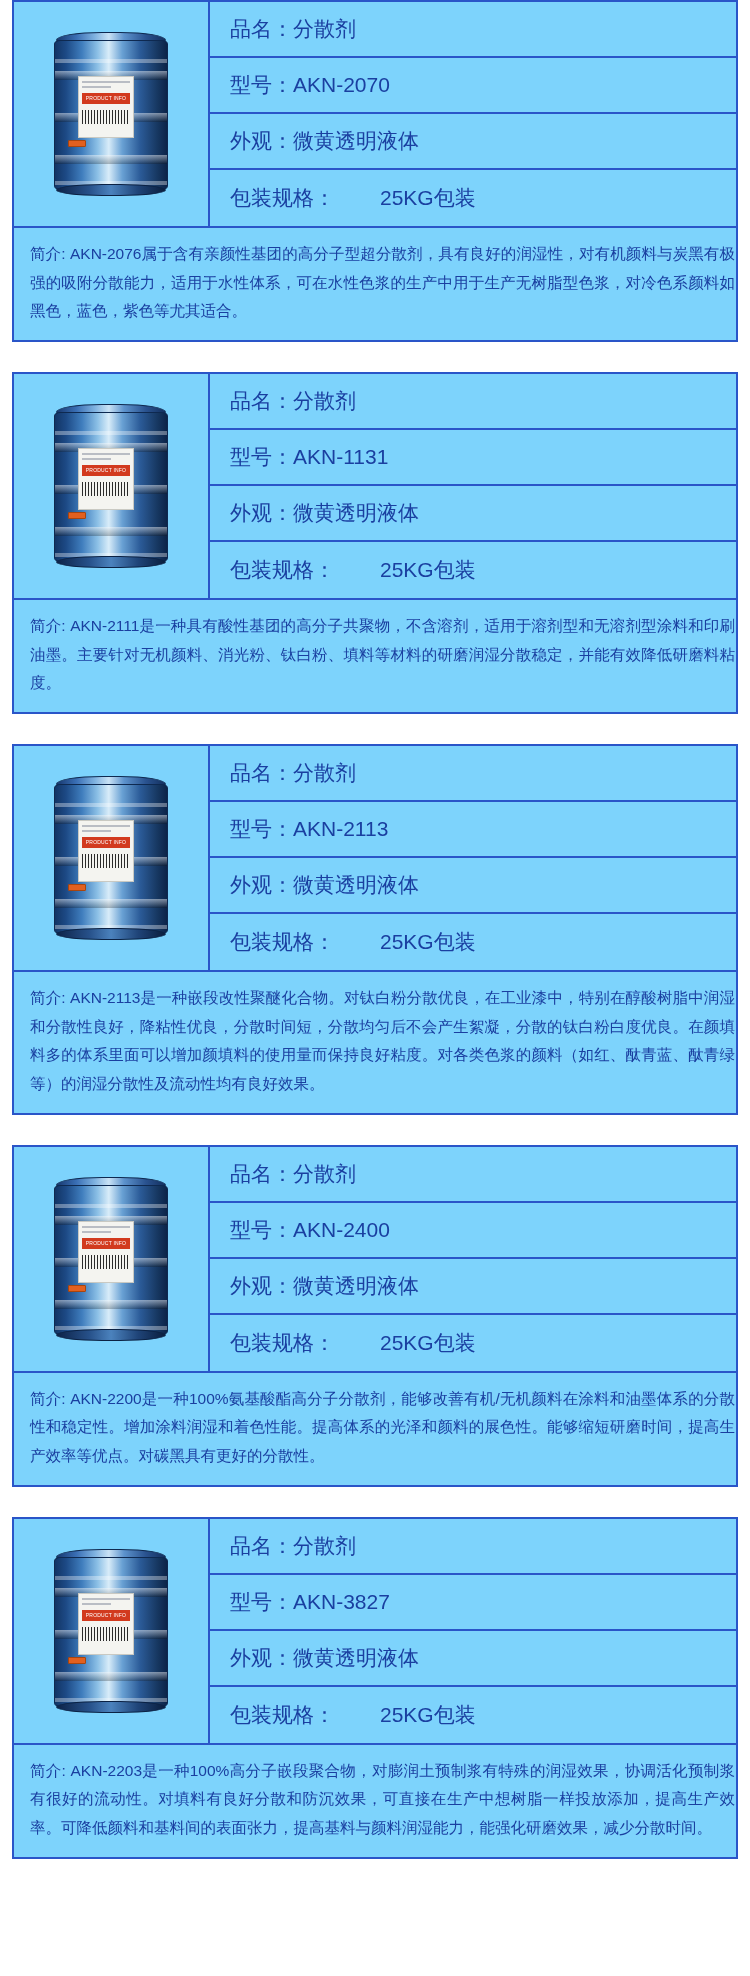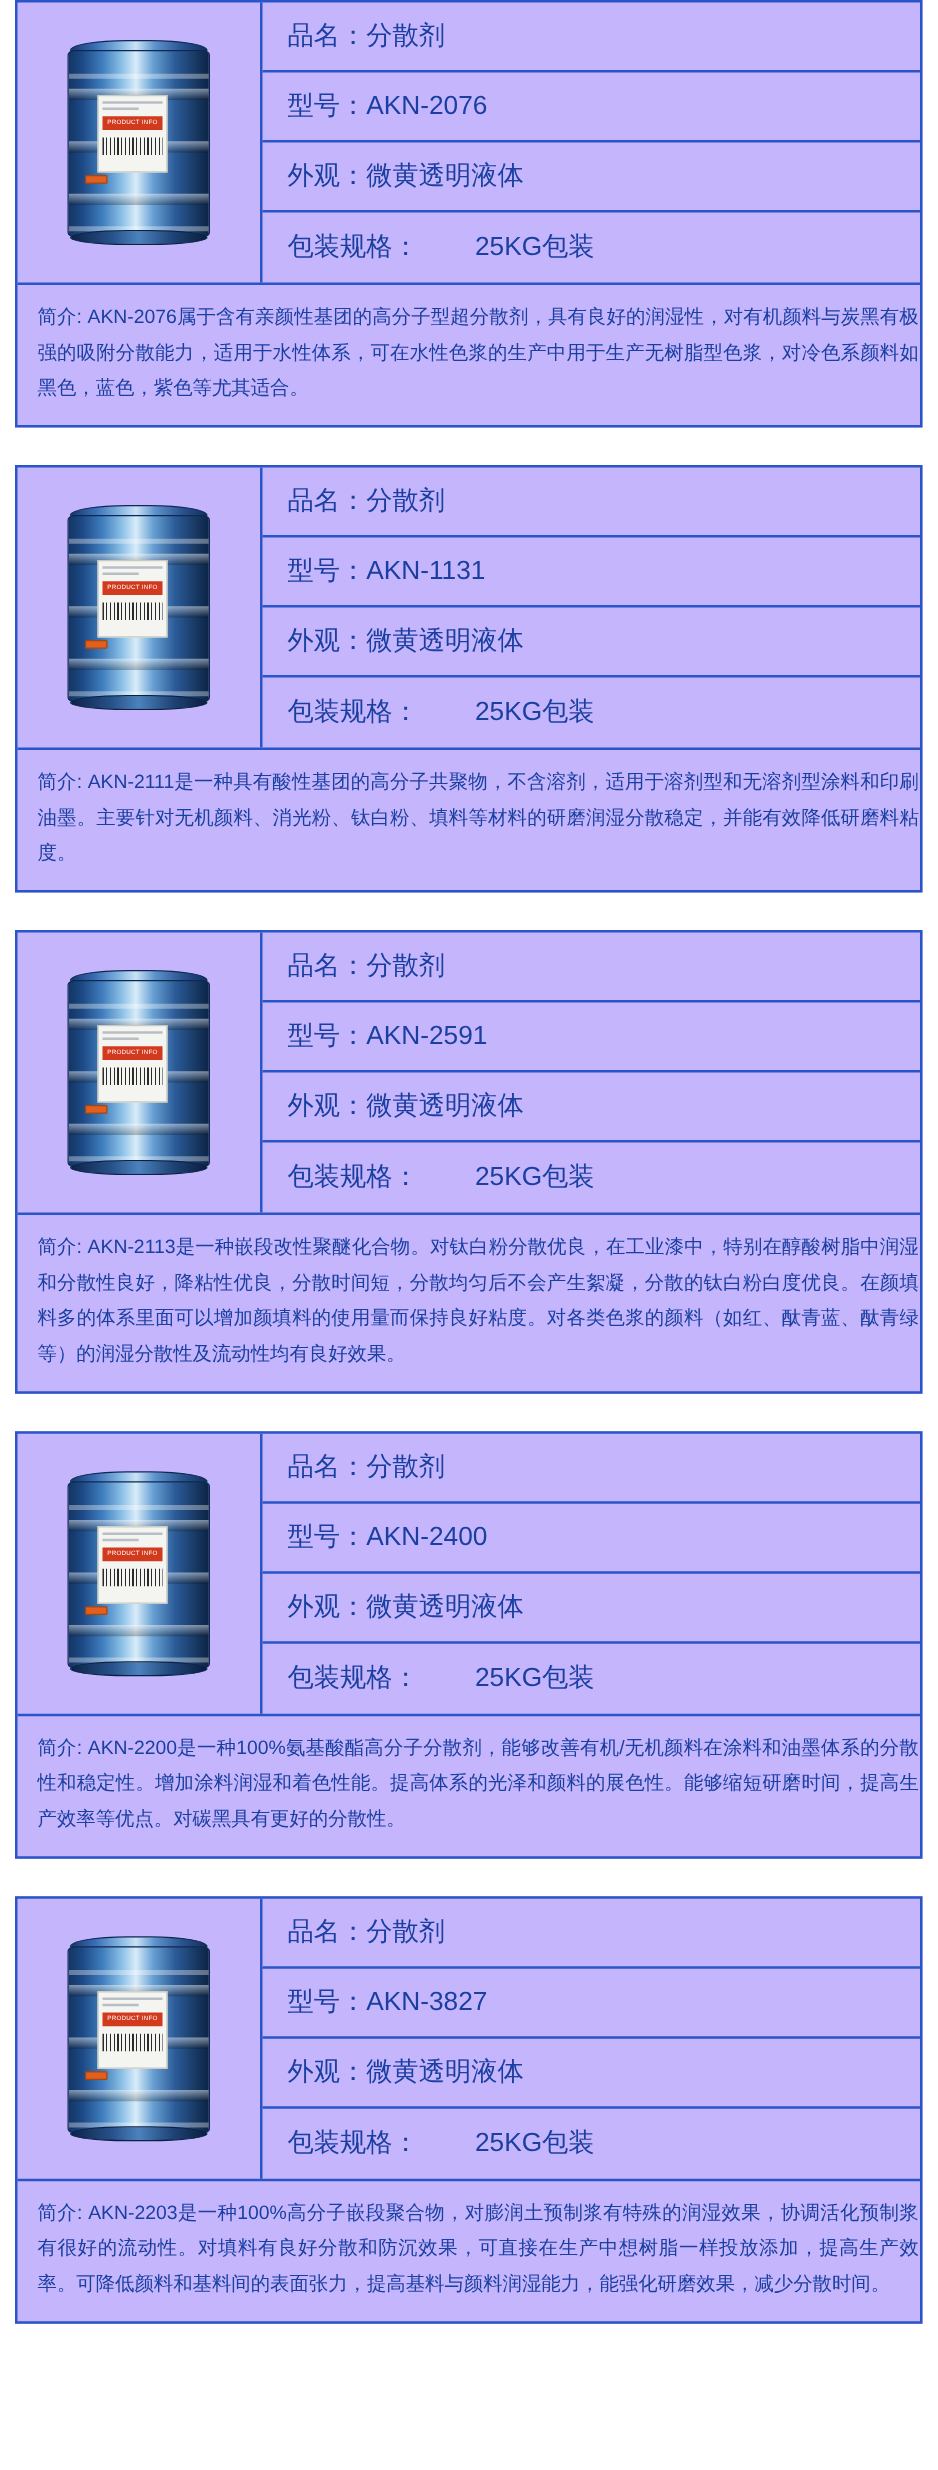--- a/index.html
+++ b/index.html
@@ -17,21 +17,21 @@
     width: 750px;
     position: relative;
     padding-bottom: 10px;
     box-sizing: border-box;
   }
 
   .product {
     margin: 0 12px 30px 12px;
     border: 2px solid #2a55c8;
     box-sizing: border-box;
-    background: #c4b5fd;
+    background: #7dd3fc;
   }
 
   .product-top {
     display: flex;
     align-items: stretch;
   }
 
   .img-cell {
     width: 196px;
     flex: 0 0 196px;
@@ -214,21 +214,21 @@
           <div class="base"></div>
         </div>
       </div>
       <div class="specs">
         <div class="spec-row">
           <span class="spec-label">品名：</span>
           <span class="spec-value">分散剂</span>
         </div>
         <div class="spec-row">
           <span class="spec-label">型号：</span>
-          <span class="spec-value">AKN-2076</span>
+          <span class="spec-value">AKN-2070</span>
         </div>
         <div class="spec-row">
           <span class="spec-label">外观：</span>
           <span class="spec-value">微黄透明液体</span>
         </div>
         <div class="spec-row">
           <span class="spec-label">包装规格：</span>
           <span class="spec-value">25KG包装</span>
         </div>
       </div>
@@ -306,21 +306,21 @@
           <div class="base"></div>
         </div>
       </div>
       <div class="specs">
         <div class="spec-row">
           <span class="spec-label">品名：</span>
           <span class="spec-value">分散剂</span>
         </div>
         <div class="spec-row">
           <span class="spec-label">型号：</span>
-          <span class="spec-value">AKN-2591</span>
+          <span class="spec-value">AKN-2113</span>
         </div>
         <div class="spec-row">
           <span class="spec-label">外观：</span>
           <span class="spec-value">微黄透明液体</span>
         </div>
         <div class="spec-row">
           <span class="spec-label">包装规格：</span>
           <span class="spec-value">25KG包装</span>
         </div>
       </div>

